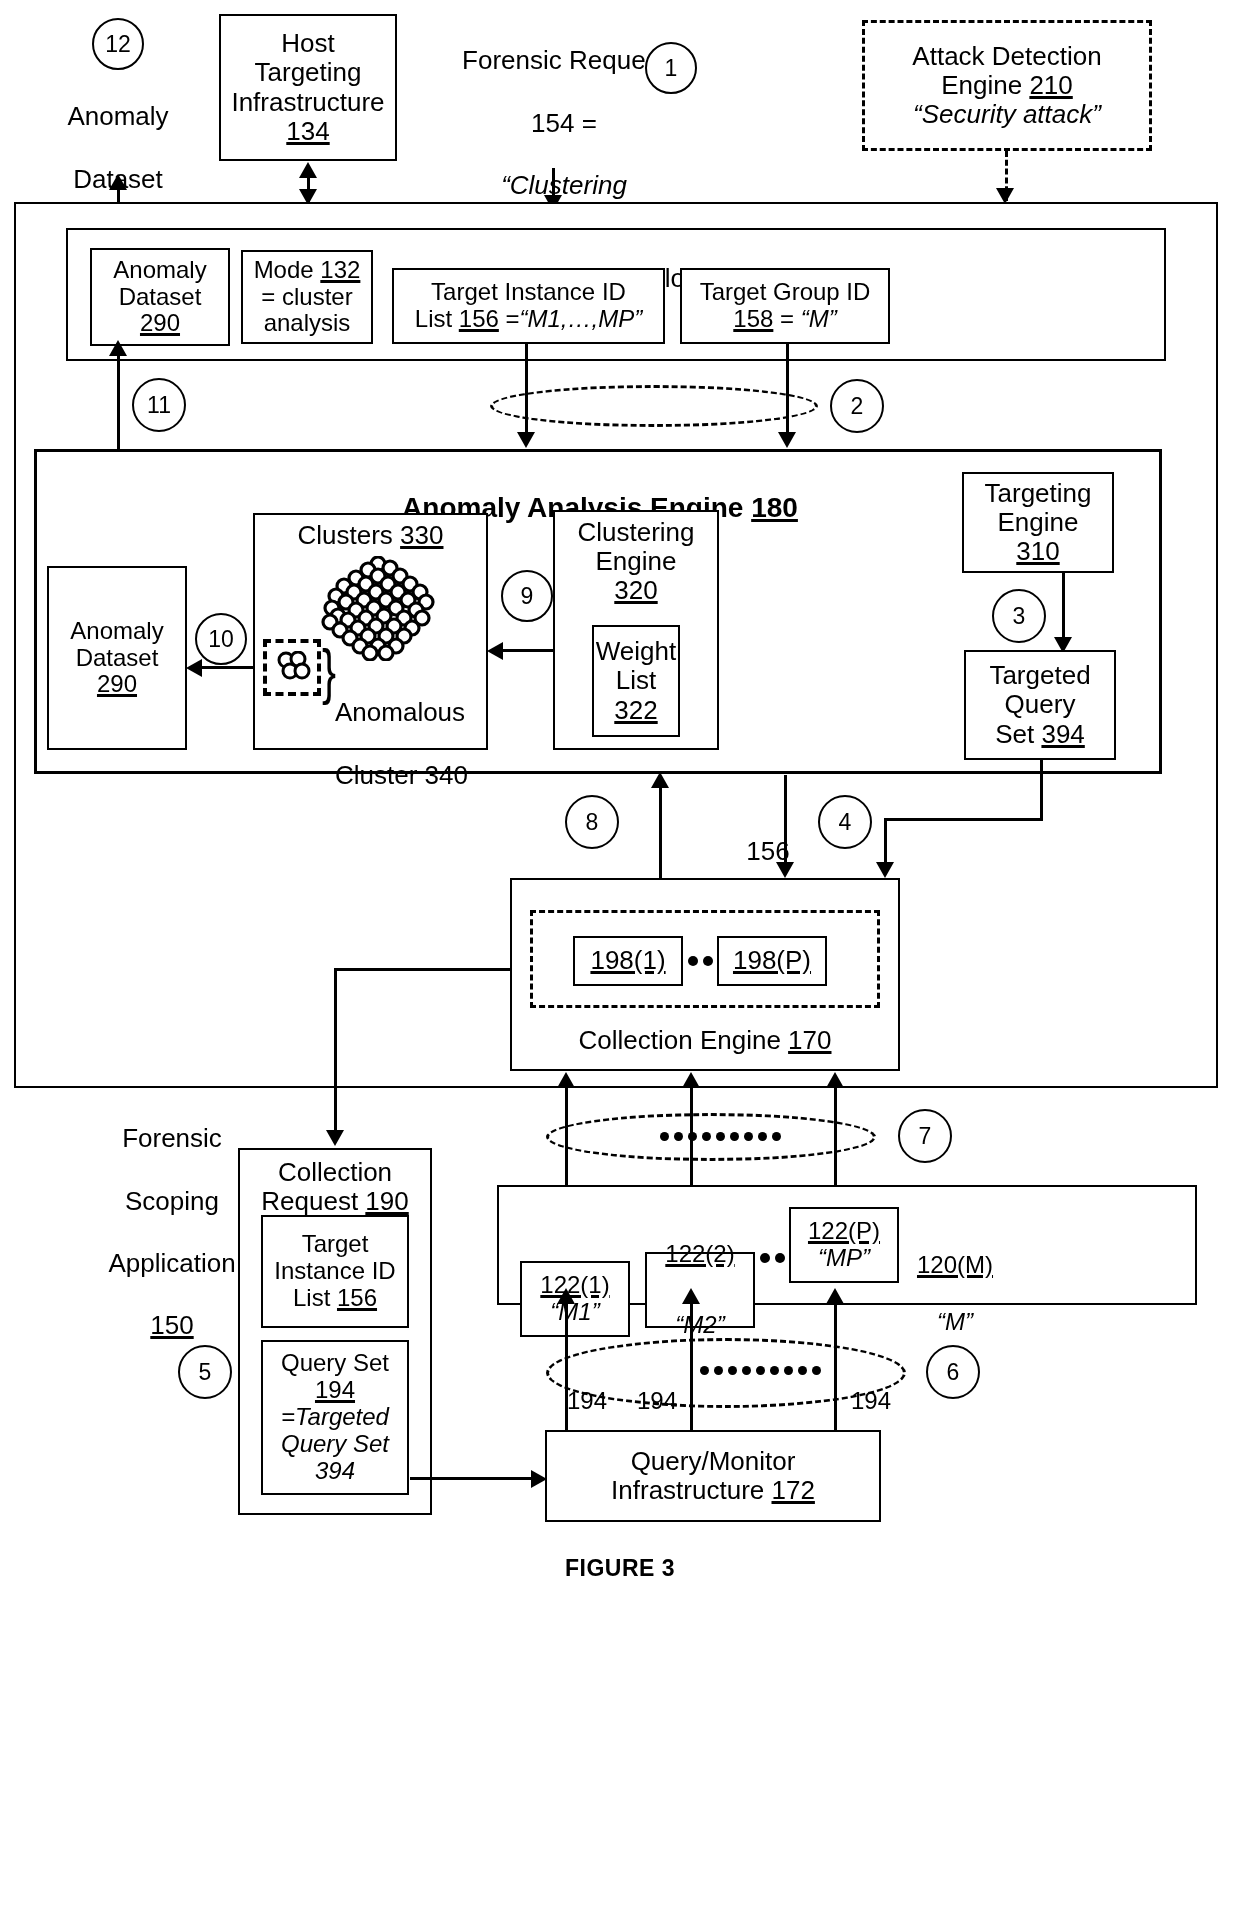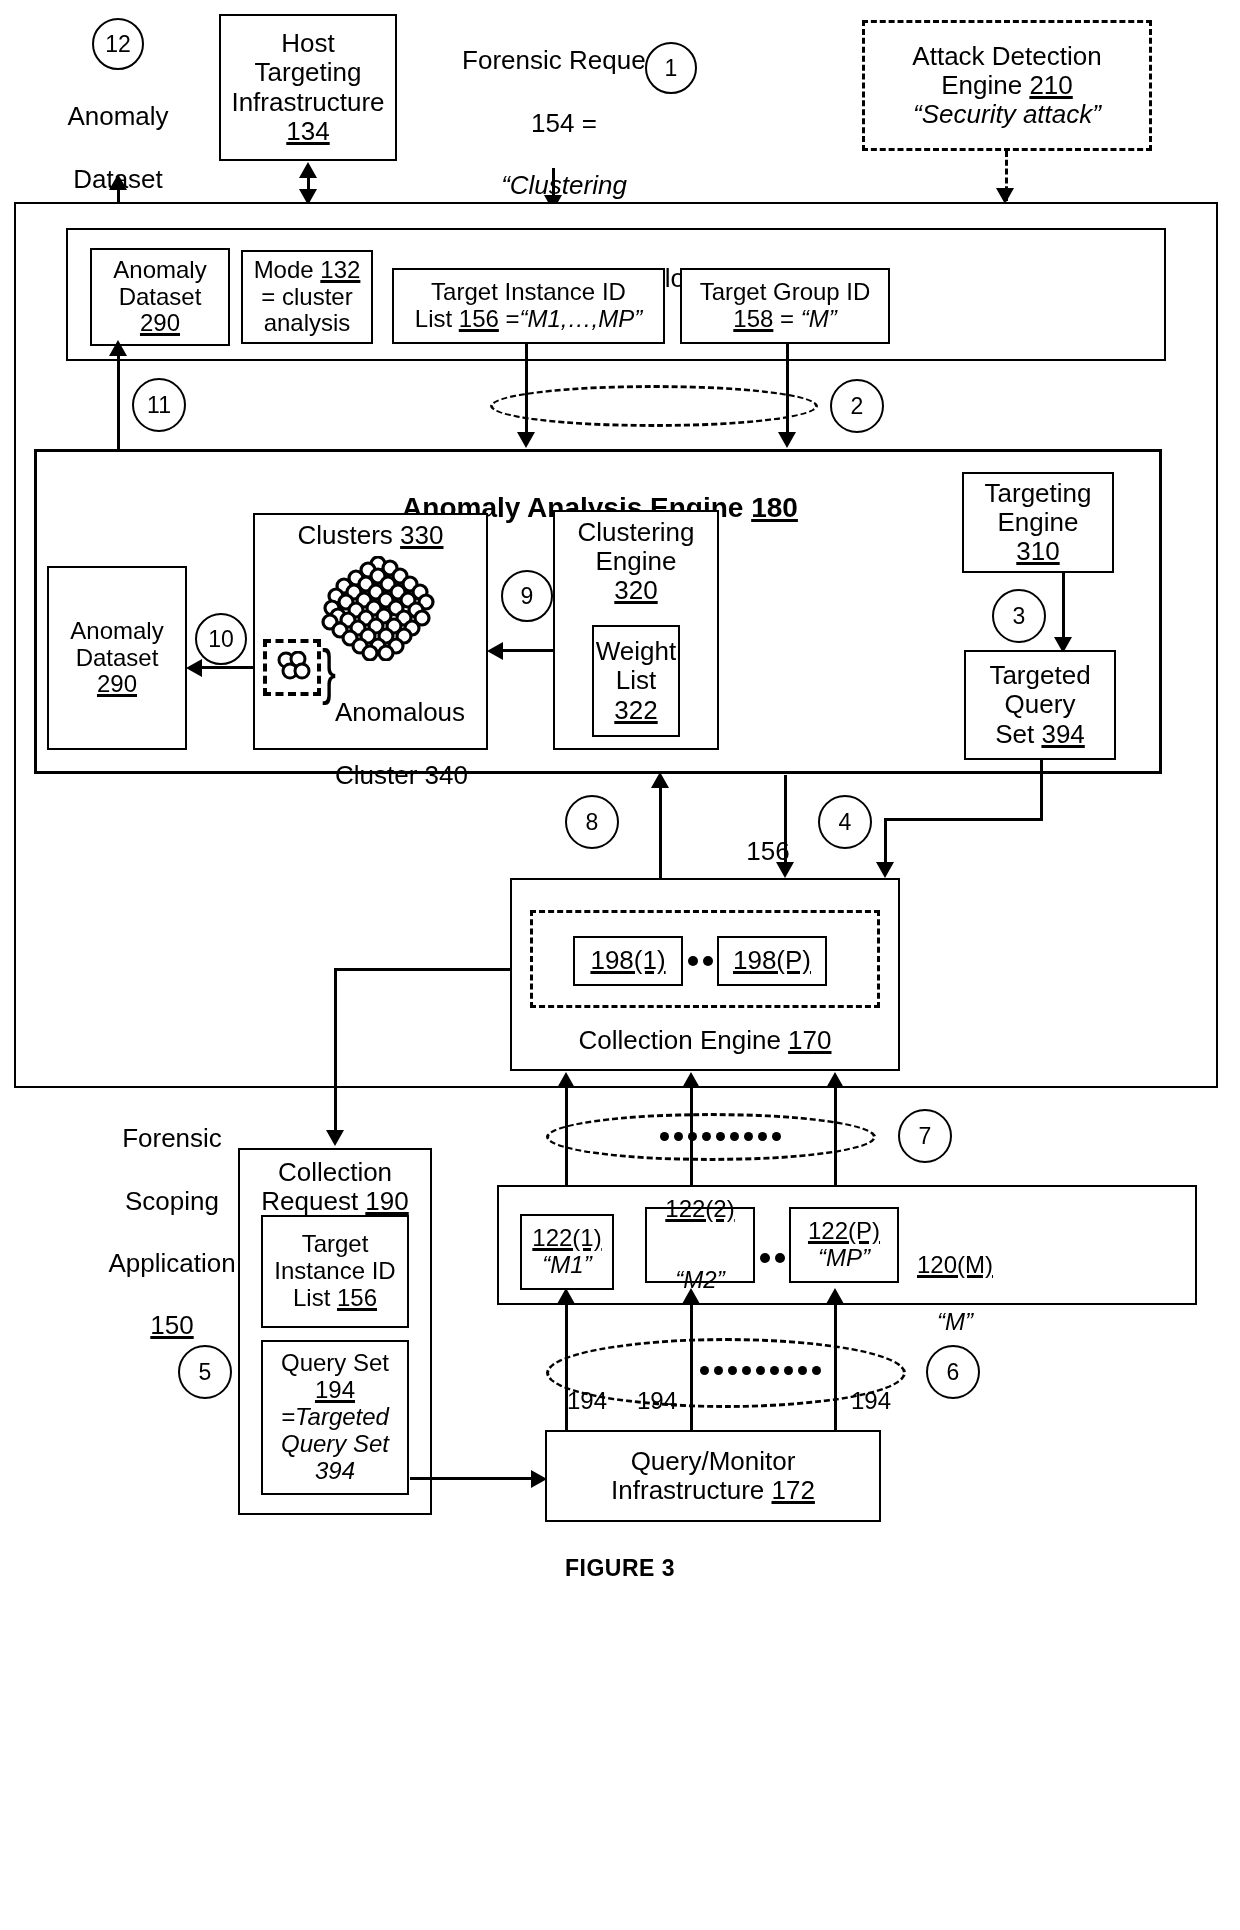--- a/index.html
+++ b/index.html
@@ -481,26 +481,26 @@
   <div class="arr arr-up" style="left:557px; top:1072px;"></div>
 
   <div class="line vline" style="left:690px; top:1085px; height:120px;"></div>
   <div class="arr arr-up" style="left:682px; top:1072px;"></div>
 
   <div class="line vline" style="left:834px; top:1085px; height:120px;"></div>
   <div class="arr arr-up" style="left:826px; top:1072px;"></div>
 
   <div class="box thin" style="left:497px; top:1185px; width:700px; height:120px; display:block;"></div>
 
-  <div class="box txt24" style="left:520px; top:1214px; width:94px; height:76px;">
+  <div class="box txt24" style="left:520px; top:1261px; width:110px; height:76px;">
     <div class="u">122(1)</div>
     <div class="it">“M1”</div>
   </div>
 
-  <div class="box txt24" style="left:645px; top:1207px; width:110px; height:76px;gap:44px;">
+  <div class="box txt24" style="left:645px; top:1252px; width:110px; height:76px;gap:44px;">
     <div class="u">122(2)</div>
     <div class="it">“M2”</div>
   </div>
 
   <div class="dots sm" style="left:760px; top:1253px;">
     <i></i>
       <i></i>
       <i></i>
   </div>
 

